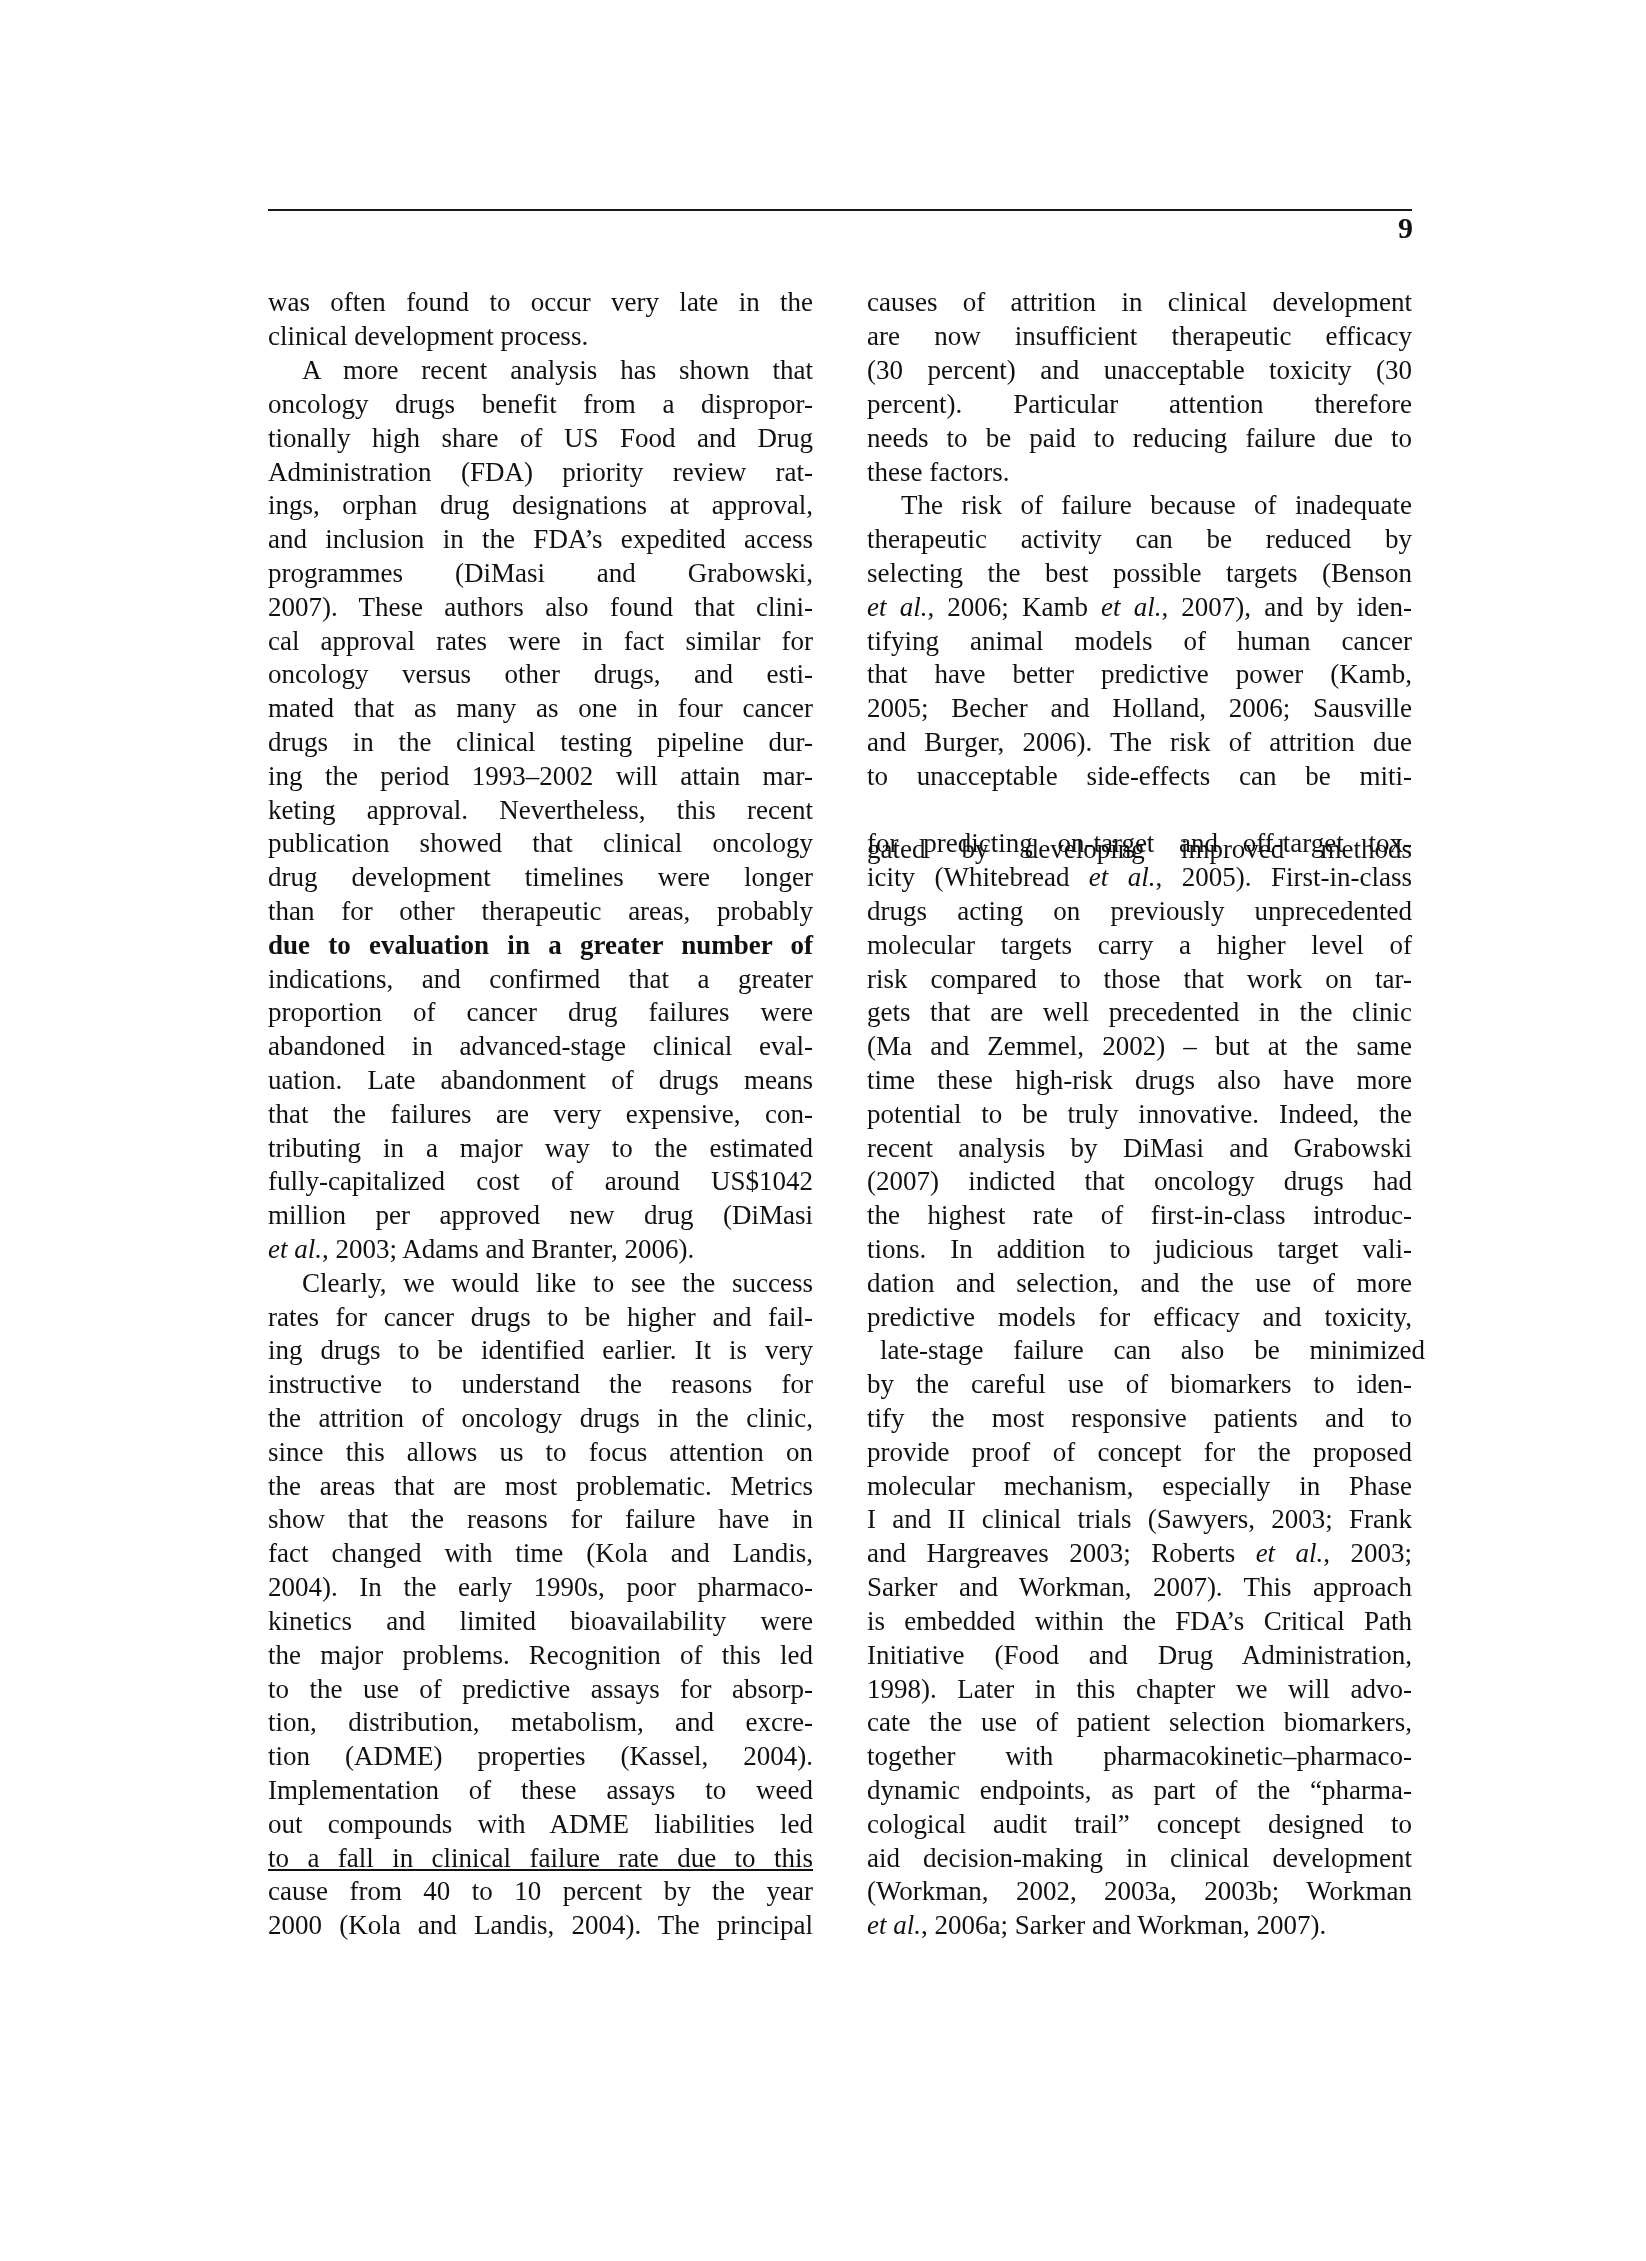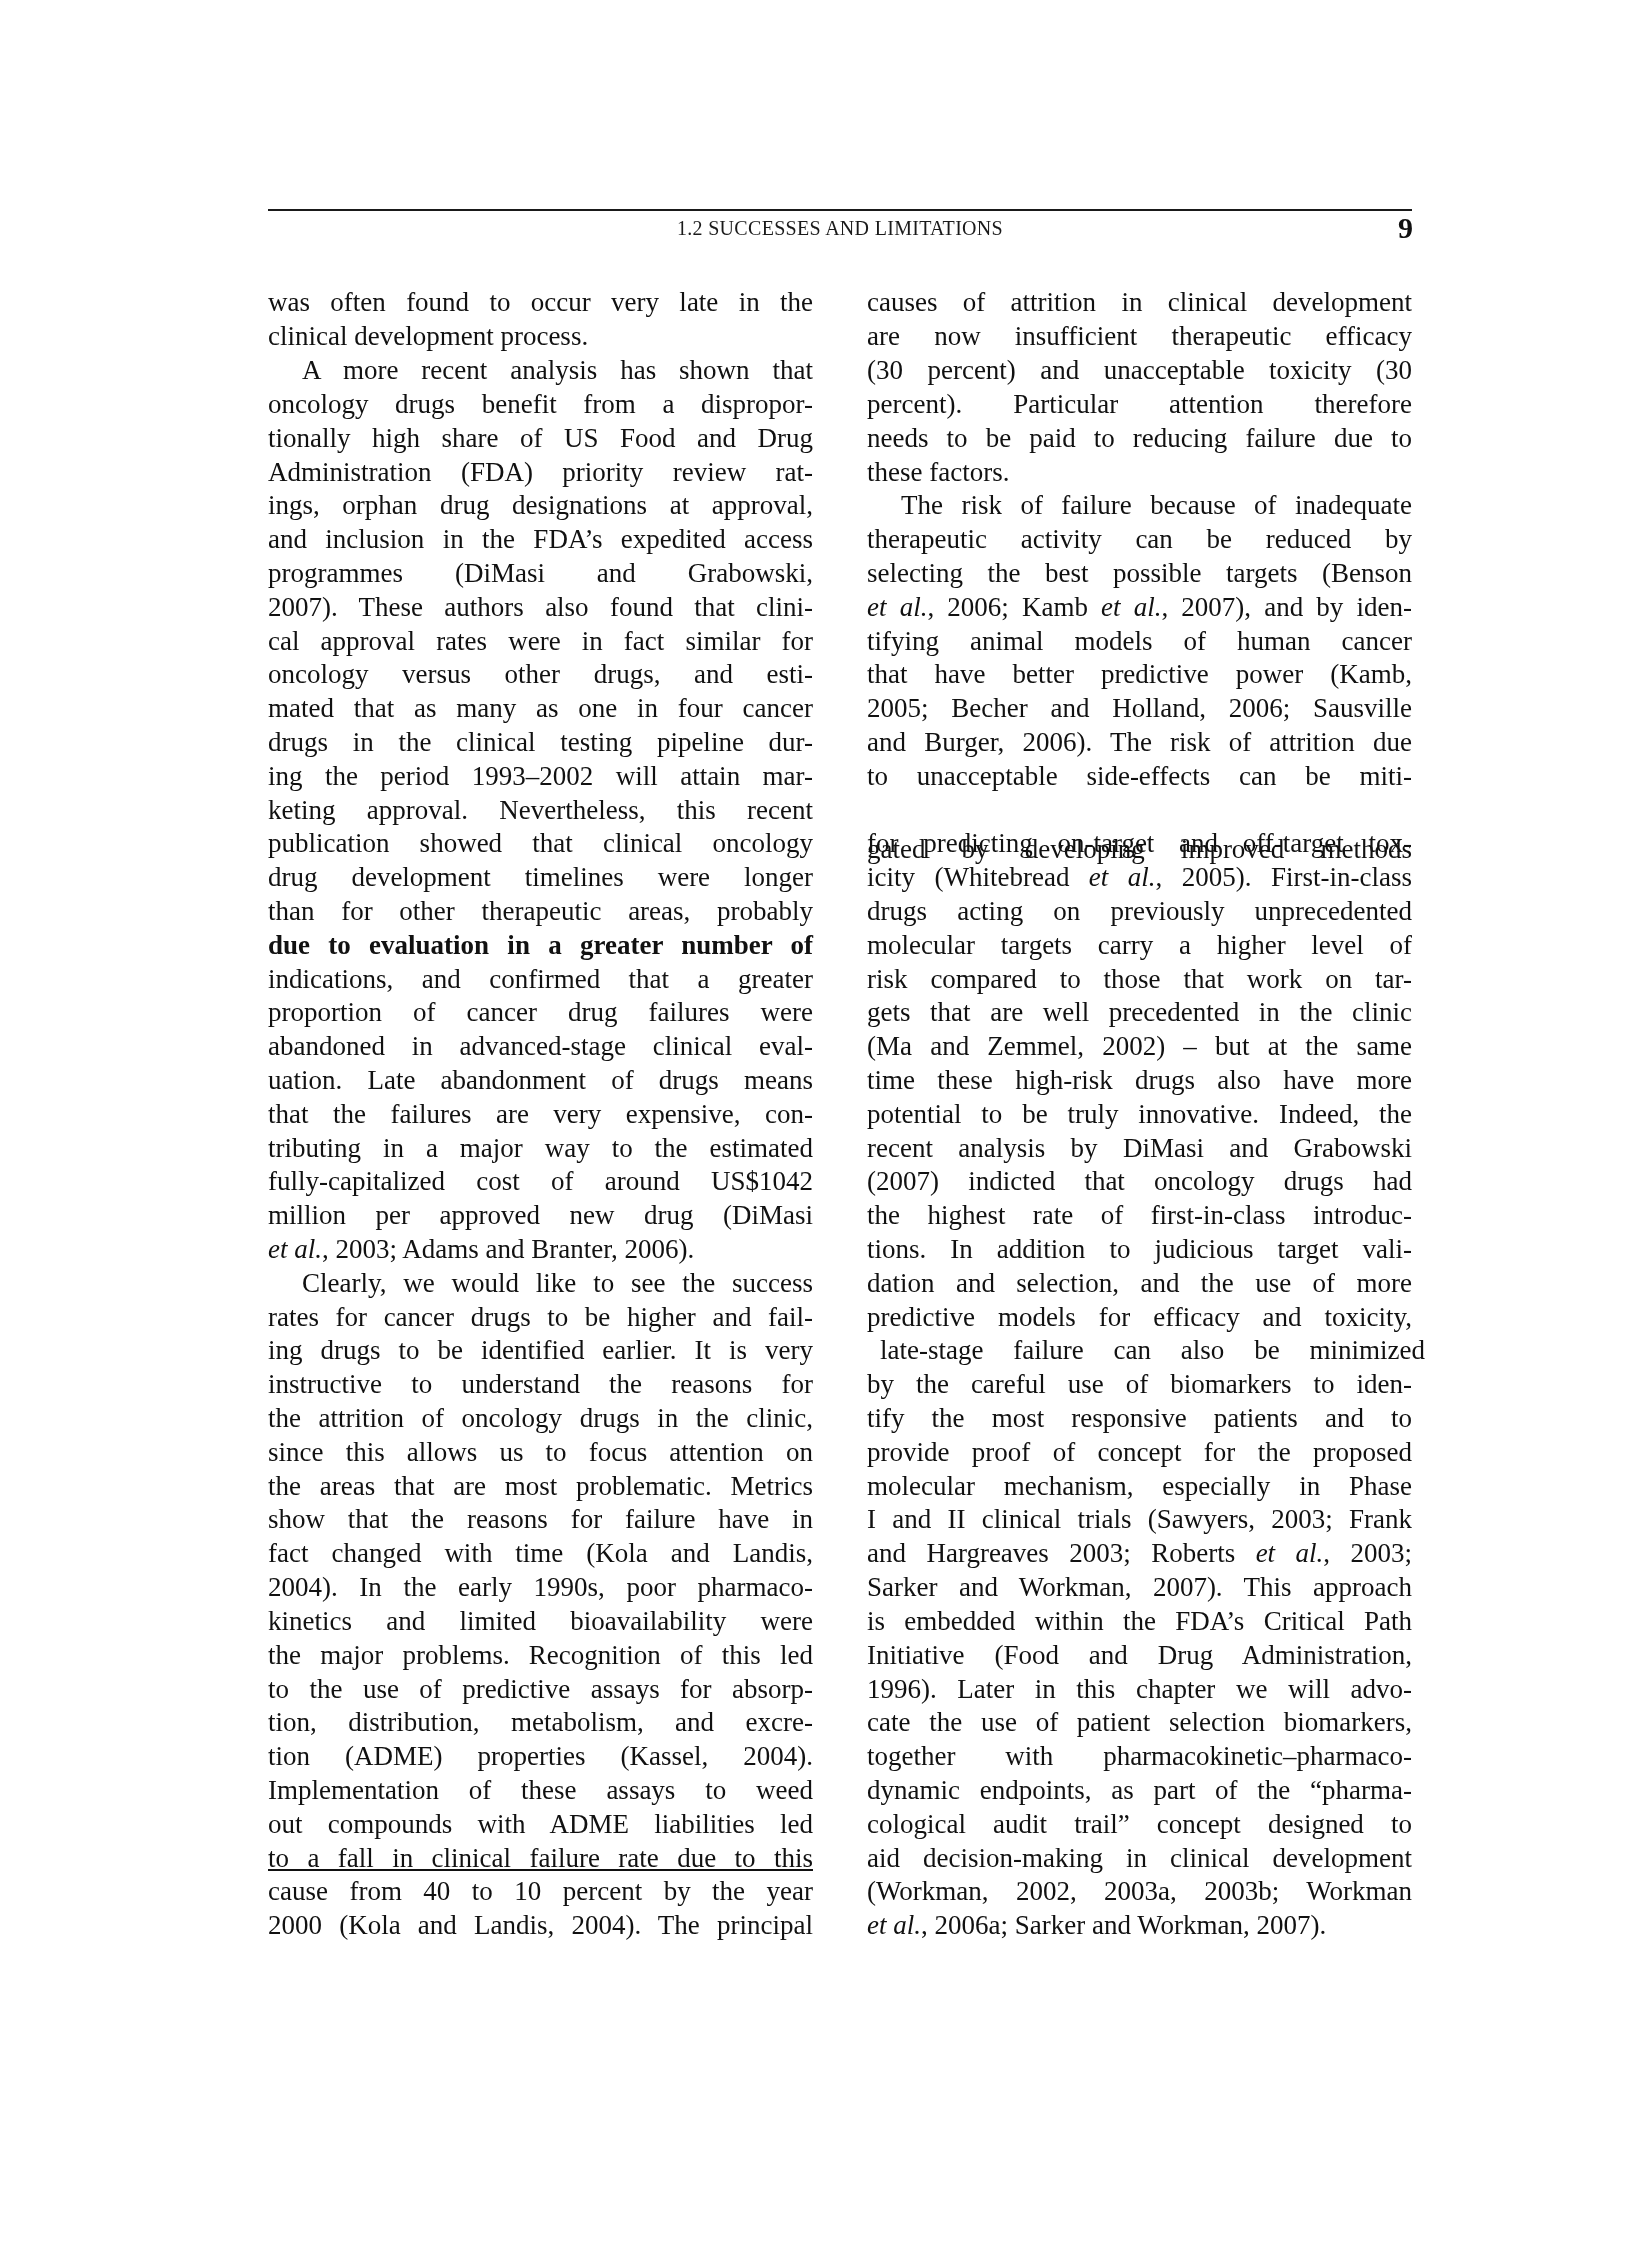--- a/index.html
+++ b/index.html
@@ -18,21 +18,20 @@
     text-align: justify; text-align-last: justify; white-space: nowrap; overflow: visible; }
   .line.last { text-align-last: left; }
   .line.indent { text-indent: 34px; }
   .line .it { font-style: italic; }
 </style>
 </head>
 <body>
 
 <div class="page">
   <div class="rule"></div>
-  <div class="running-head">1.2  SUCCESSES AND LIMITATIONS</div>
   <div class="page-number">9</div>
 
   <div class="column col-left">
       <div class="line" style="top: 285px;"><span>was often found to occur very late in the</span></div>
       <div class="line last" style="top: 319px;"><span>clinical development process.</span></div>
       <div class="line indent" style="top: 353px;"><span>A more recent analysis has shown that</span></div>
       <div class="line" style="top: 387px;"><span>oncology drugs benefit from a dispropor-</span></div>
       <div class="line" style="top: 421px;"><span>tionally high share of US Food and Drug</span></div>
       <div class="line" style="top: 455px;"><span>Administration (FDA) priority review rat-</span></div>
       <div class="line" style="top: 488px;"><span>ings, orphan drug designations at approval,</span></div>
@@ -114,21 +113,21 @@
       <div class="line" style="top: 1333px; margin-left: 13px;"><span>late-stage failure can also be minimized</span></div>
       <div class="line" style="top: 1367px;"><span>by the careful use of biomarkers to iden-</span></div>
       <div class="line" style="top: 1401px;"><span>tify the most responsive patients and to</span></div>
       <div class="line" style="top: 1435px;"><span>provide proof of concept for the proposed</span></div>
       <div class="line" style="top: 1469px;"><span>molecular mechanism, especially in Phase</span></div>
       <div class="line" style="top: 1502px;"><span>I and II clinical trials (Sawyers, 2003; Frank</span></div>
       <div class="line" style="top: 1536px;"><span>and Hargreaves 2003; Roberts </span><span class="it">et al.</span><span>, 2003;</span></div>
       <div class="line" style="top: 1570px;"><span>Sarker and Workman, 2007). This approach</span></div>
       <div class="line" style="top: 1604px;"><span>is embedded within the FDA’s Critical Path</span></div>
       <div class="line" style="top: 1638px;"><span>Initiative (Food and Drug Administration,</span></div>
-      <div class="line" style="top: 1672px;"><span>1996). Later in this chapter we will advo-</span></div>
+      <div class="line" style="top: 1672px;"><span>1998). Later in this chapter we will advo-</span></div>
       <div class="line" style="top: 1705px;"><span>cate the use of patient selection biomarkers,</span></div>
       <div class="line" style="top: 1739px;"><span>together with pharmacokinetic–pharmaco-</span></div>
       <div class="line" style="top: 1773px;"><span>dynamic endpoints, as part of the “pharma-</span></div>
       <div class="line" style="top: 1807px;"><span>cological audit trail” concept designed to</span></div>
       <div class="line" style="top: 1841px;"><span>aid decision-making in clinical development</span></div>
       <div class="line" style="top: 1874px;"><span>(Workman, 2002, 2003a, 2003b; Workman</span></div>
       <div class="line last" style="top: 1908px;"><span class="it">et al.</span><span>, 2006a; Sarker and Workman, 2007).</span></div>
     </div>
 </div>
 

